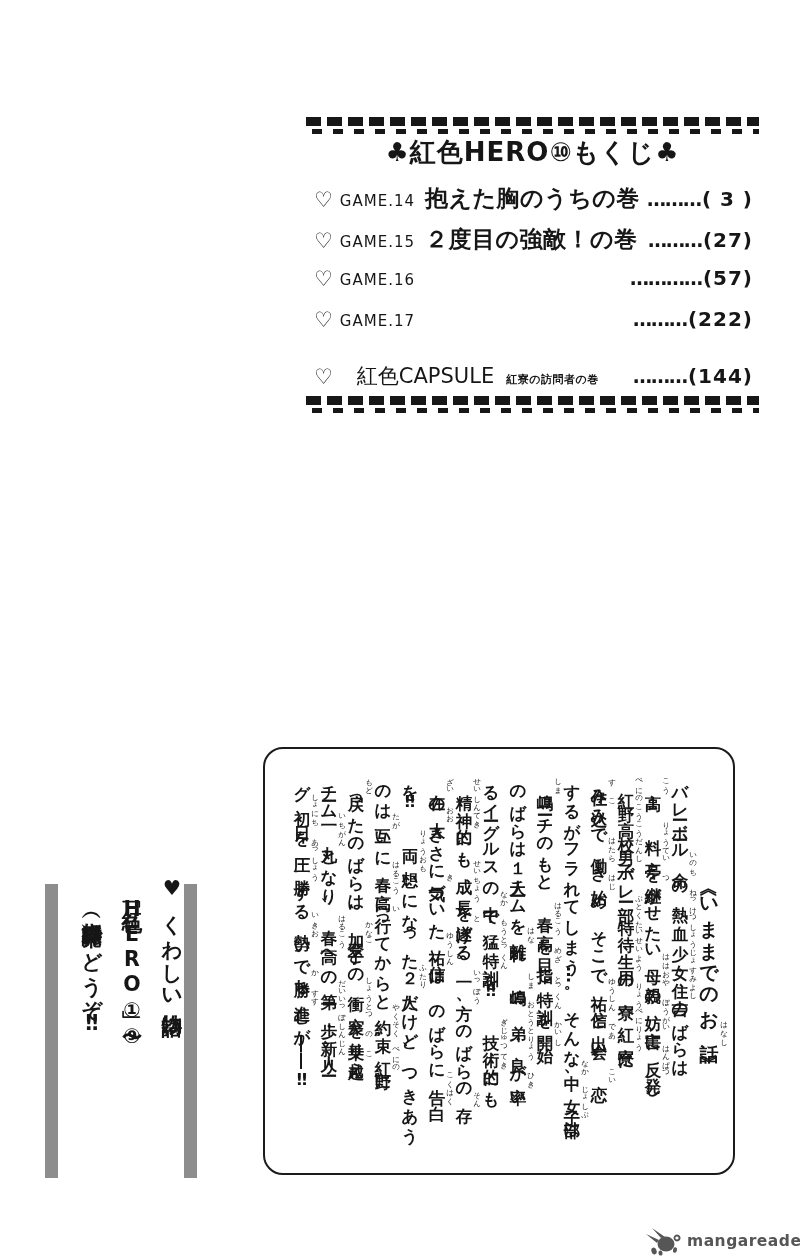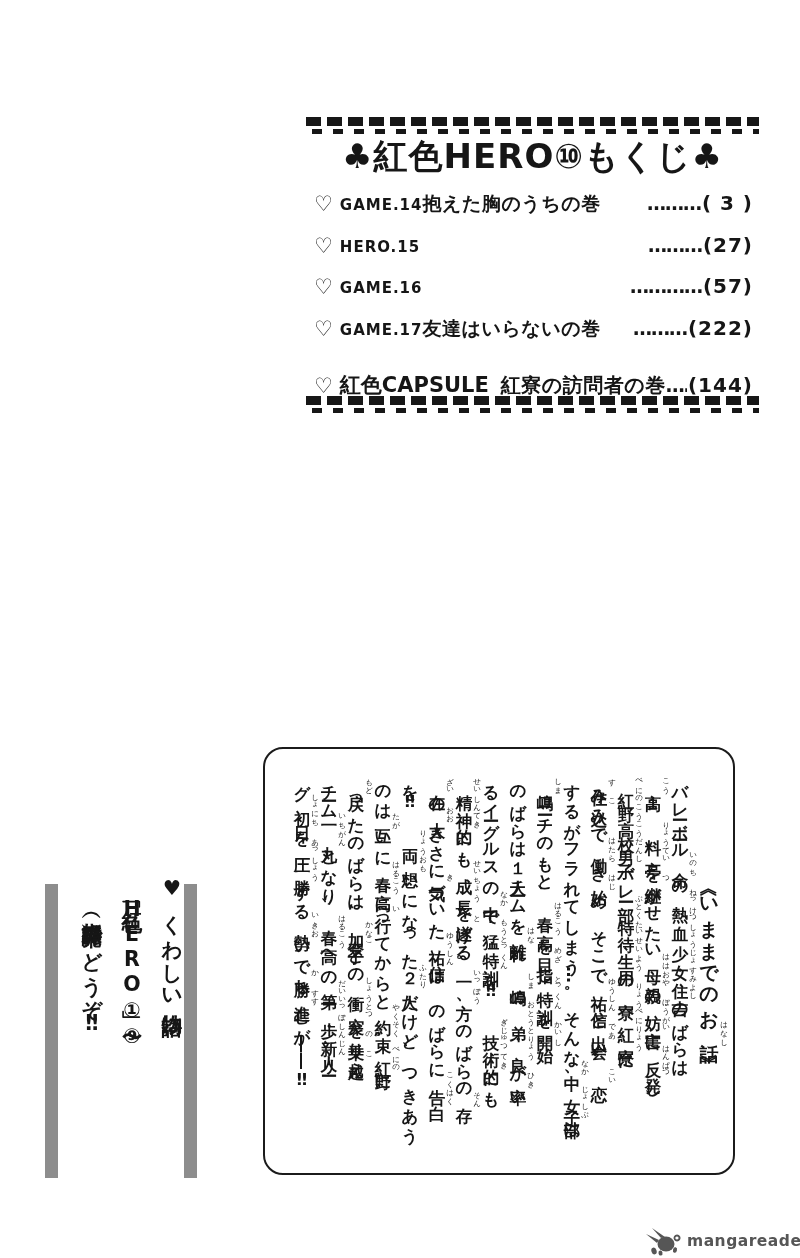--- a/index.html
+++ b/index.html
@@ -10,33 +10,33 @@
   .page{position:absolute;inset:0;}
 
   
   .toc-box{position:absolute;left:306px;top:117px;width:453px;height:296px;}
   .dash-row{width:100%;}
   .dash-a{height:9px;background:repeating-linear-gradient(90deg,#171717 0 15px,transparent 15px 21px);}
   .dash-b{height:5px;margin-top:3px;background:repeating-linear-gradient(90deg,transparent 0 6px,#171717 6px 16px,transparent 16px 21px);}
   .dash-border.top{position:absolute;top:0;left:0;right:0;}
   .dash-border.bottom{position:absolute;bottom:0;left:0;right:0;}
   .toc-title{
-    margin:21px 0 0 0;text-align:center;font-size:34px;font-weight:800;
+    margin:21px 0 0 0;text-align:center;font-size:26px;font-weight:800;
     letter-spacing:1px;line-height:1.1;
   }
   .toc-entries{margin:16px 6px 0 8px;}
   .toc-entry{display:flex;align-items:baseline;height:26px;margin-top:15.5px;white-space:nowrap;}
   .toc-entry .bullet{font-size:21px;font-weight:700;margin-right:7px;transform:translateY(1px);}
-  .toc-entry .label{font-size:15px;font-weight:700;letter-spacing:1px;}
-  .toc-entry .title{font-size:19px;font-weight:800;letter-spacing:0.5px;}
+  .toc-entry .label{font-size:15px;font-weight:400;letter-spacing:1px;margin-right:10px;}
+  .toc-entry .title{font-size:23px;font-weight:800;letter-spacing:0.5px;}
   .toc-entry .dots{flex:1;overflow:hidden;font-size:19px;font-weight:700;text-align:right;letter-spacing:-1px;}
   .toc-entry .page-num{font-size:20px;font-weight:600;letter-spacing:1px;margin-left:1px;}
   .toc-entry.capsule{margin-top:29px;}
-  .toc-entry.capsule .label{font-size:21px;font-weight:700;letter-spacing:0;margin-right:12px;}
-  .toc-entry.capsule .title{font-size:20px;}
+  .toc-entry.capsule .label{font-size:21px;font-weight:400;letter-spacing:0;margin-right:12px;margin-left:17px;}
+  .toc-entry.capsule .title{font-size:11px;}
 
   
   .synopsis-box{
     position:absolute;left:263px;top:747px;width:472px;height:428px;
     border:2.5px solid #1b1b1b;border-radius:20px;box-sizing:border-box;
     padding:24px 5px 16px 12px;
   }
   .syn-inner{
     writing-mode:vertical-rl;text-orientation:mixed;height:100%;width:100%;
   }
@@ -86,34 +86,34 @@
     <div class="toc-entries" id="toc-entries">
         <div class="toc-entry game">
           <span class="bullet">♡</span>
           <span class="label">GAME.14</span>
           <span class="title">抱えた胸のうちの巻</span>
           <span class="dots">………</span>
           <span class="page-num">( 3 )</span>
         </div>
         <div class="toc-entry game">
           <span class="bullet">♡</span>
-          <span class="label">HERO.15</span>
+          <span class="label">GAME.15</span>
+          <span class="title">２度目の強敵！の巻</span>
           <span class="dots">………</span>
           <span class="page-num">(27)</span>
         </div>
         <div class="toc-entry game">
           <span class="bullet">♡</span>
           <span class="label">GAME.16</span>
           <span class="dots">…………</span>
           <span class="page-num">(57)</span>
         </div>
         <div class="toc-entry game">
           <span class="bullet">♡</span>
           <span class="label">GAME.17</span>
-          <span class="title">友達はいらないの巻</span>
           <span class="dots">………</span>
           <span class="page-num">(222)</span>
         </div>
         <div class="toc-entry capsule">
           <span class="bullet">♡</span>
           <span class="label">紅色CAPSULE</span>
           <span class="title">紅寮の訪問者の巻</span>
           <span class="dots">………</span>
           <span class="page-num">(144)</span>
         </div>

